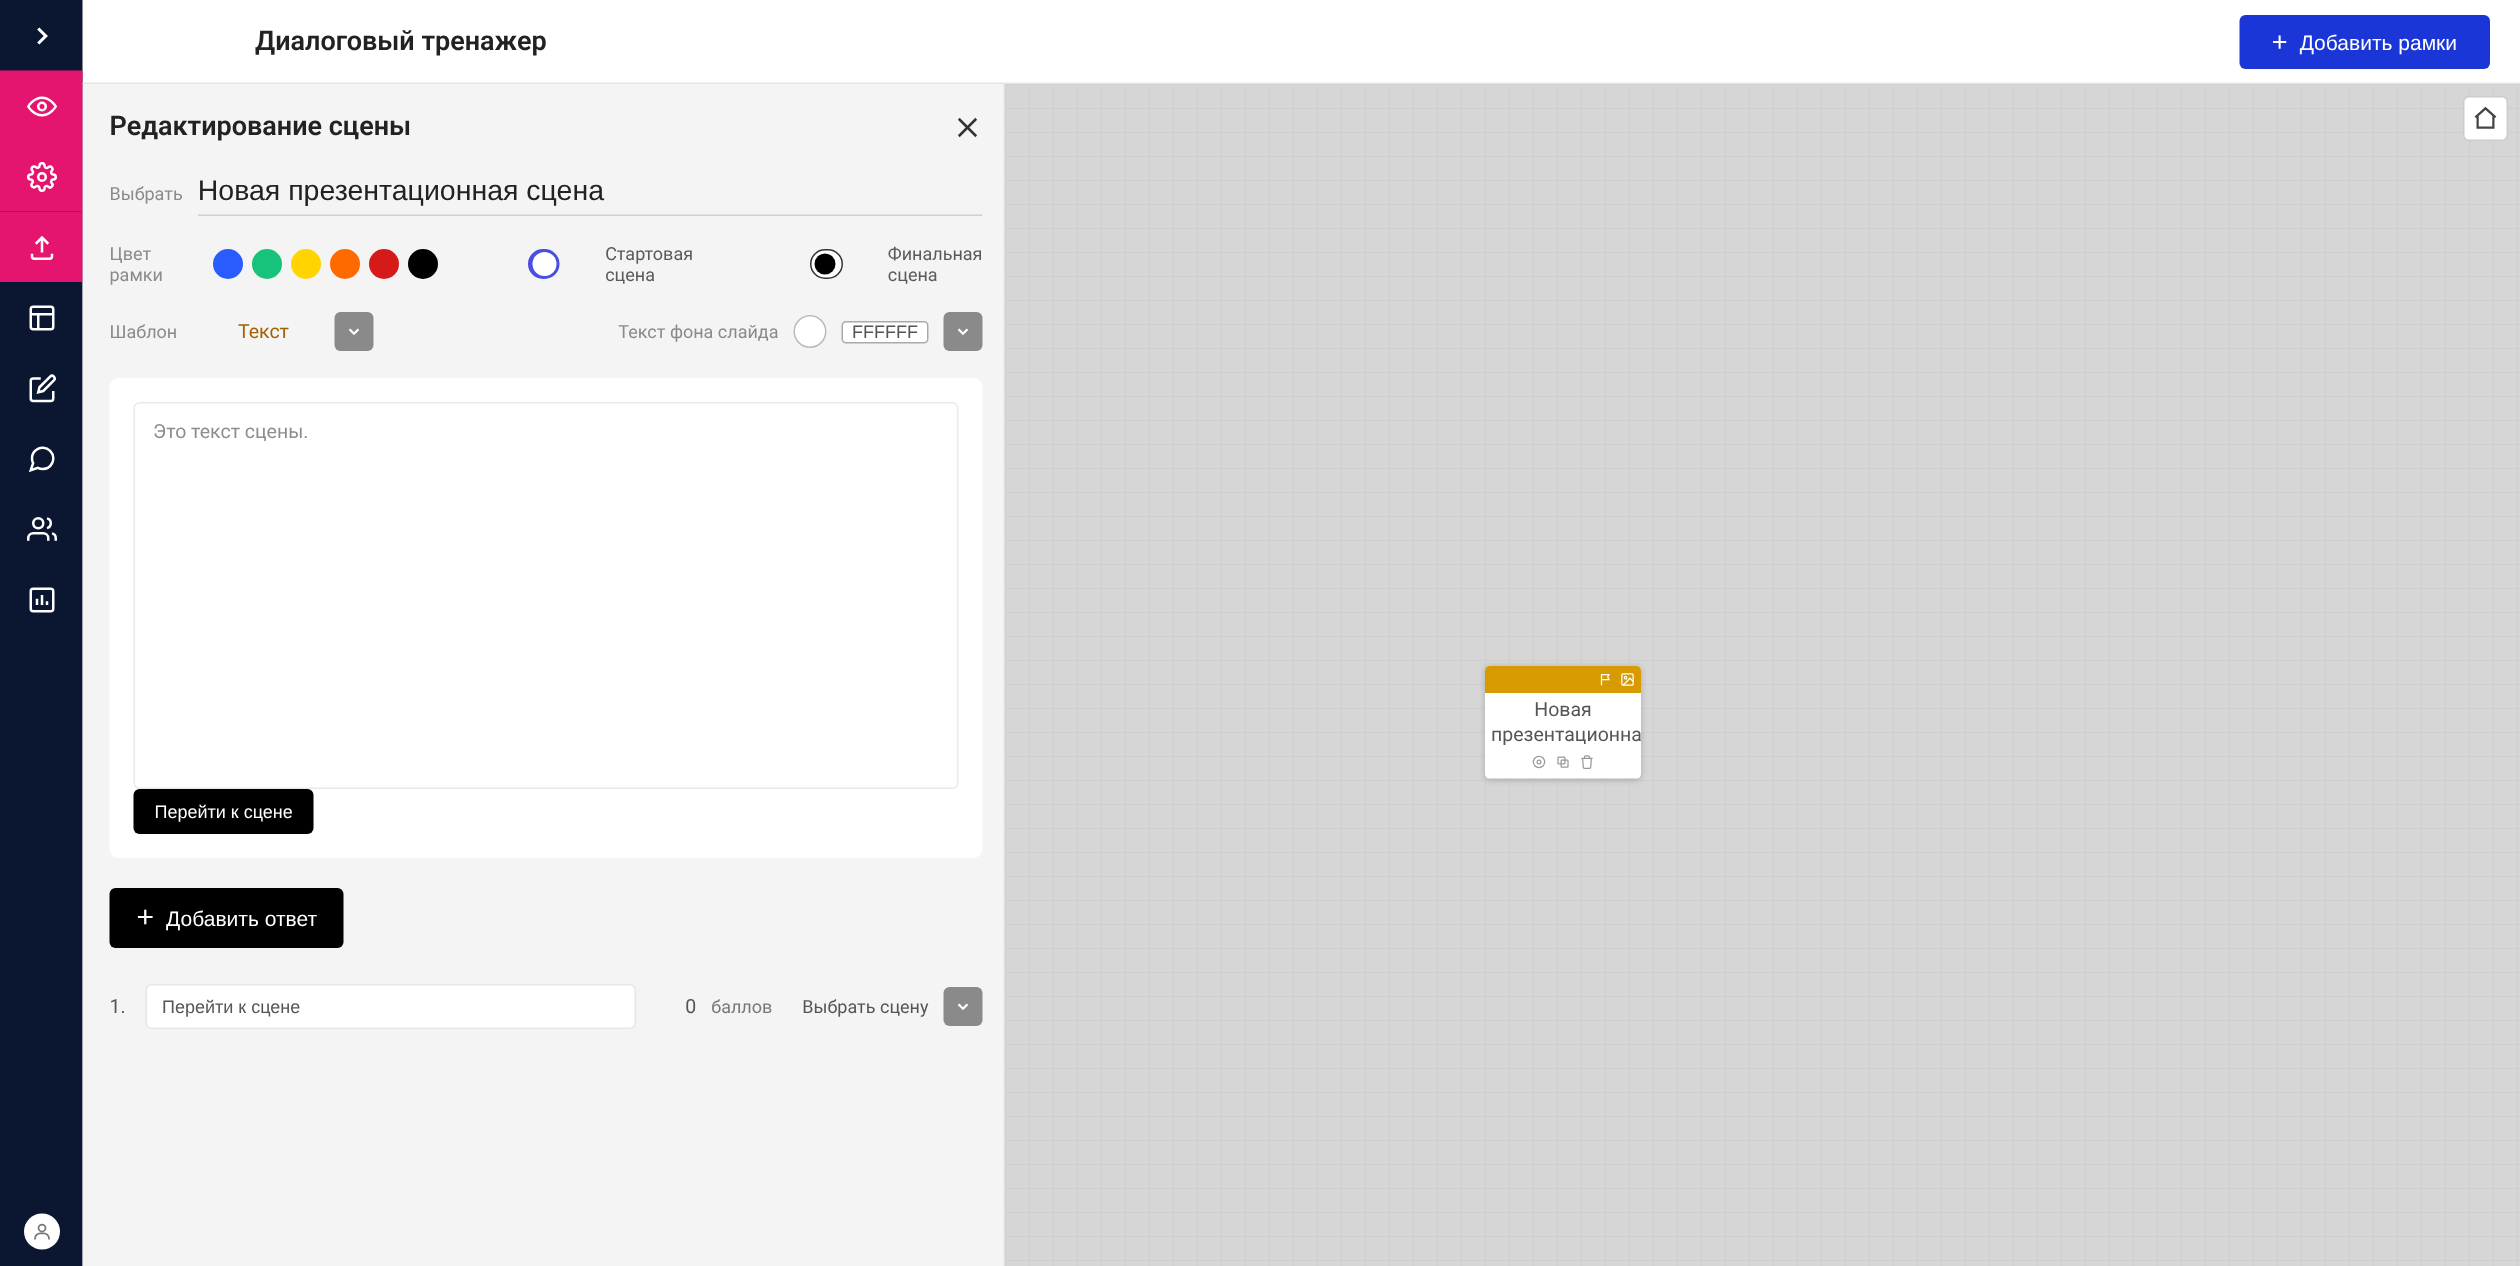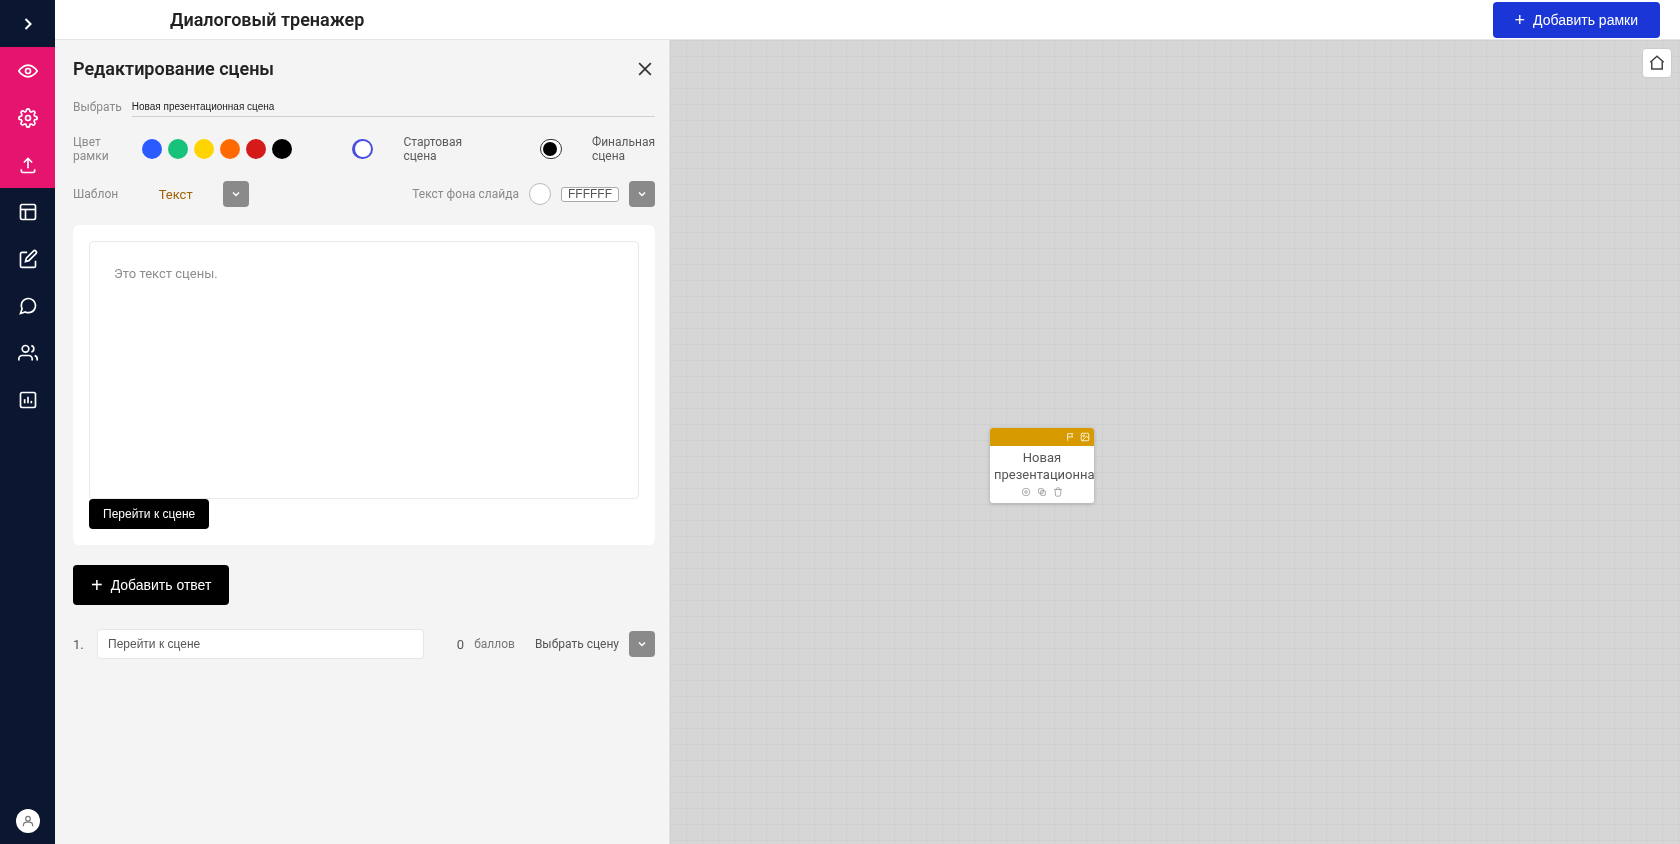--- a/index.html
+++ b/index.html
@@ -12,40 +12,40 @@
 .sidebar .rail-item.pink { background: #e5156f; }
 .sidebar .rail-item.spacer { flex: 1; }
 .sidebar svg { width: 20px; height: 20px; }
 .avatar { width: 24px; height: 24px; border-radius: 50%; background: #fff; display:flex; align-items:center; justify-content:center; }
 .avatar svg { width:14px; height:14px; }
 
 
 .main { flex: 1; display: flex; flex-direction: column; }
 
 
-.header { height: 40px; border-bottom: 1px solid #e6e6e6; display: flex; align-items: center; padding: 0 20px 0 115px; }
+.header { height: 56px; border-bottom: 1px solid #e6e6e6; display: flex; align-items: center; padding: 0 20px 0 115px; }
 .header .title { font-size: 18px; font-weight: 600; color: #222; }
 .header .spacer { flex: 1; }
 .add-scene-btn { background: #1b36d6; color: #fff; border: none; border-radius: 4px; height: 36px; padding: 0 22px; display: flex; align-items: center; gap: 8px; font-size: 14px; cursor: pointer; }
 .add-scene-btn .plus { font-size: 18px; font-weight: 300; line-height: 1; }
 
 
 .body { flex: 1; display: flex; overflow: hidden; }
 
 
 .editor { width: 615px; background: #f4f4f4; border-right: 1px solid #e3e3e3; padding: 18px 14px 18px 18px; overflow-y: auto; position: relative; }
 .editor::-webkit-scrollbar { width: 6px; }
 .editor-head { display: flex; align-items: center; justify-content: space-between; margin-bottom: 18px; }
 .editor-head h2 { font-size: 18px; font-weight: 600; color: #222; }
 .close-x { width: 20px; height: 20px; cursor: pointer; color: #333; }
 .close-x svg { width:100%; height:100%; }
 
 .row { display: flex; align-items: center; margin-bottom: 18px; gap: 10px; }
 .lbl { font-size: 12px; color: #8a8a8a; }
-.name-input { flex: 1; font-size: 10px; color: #222; border: none; border-bottom: 1px solid #cfcfcf; background: transparent; padding: 4px 0; outline: none; }
+.name-input { flex: 1; font-size: 19px; color: #222; border: none; border-bottom: 1px solid #cfcfcf; background: transparent; padding: 4px 0; outline: none; }
 
 .color-swatches { display: flex; gap: 6px; }
 .swatch { width: 20px; height: 20px; border-radius: 50%; cursor: pointer; }
 
 .toggle { display: inline-block; width: 36px; height: 20px; border-radius: 10px; position: relative; cursor: pointer; }
 .toggle .knob { position: absolute; top: 2px; width: 16px; height: 16px; background: #fff; border-radius: 50%; }
 .toggle.on { background: #4a4ee0; }
 .toggle.on .knob { right: 2px; }
 .toggle.off { background: #fff; border: 1px solid #333; }
 .toggle.off .knob { left: 2px; background: #000; width: 14px; height: 14px; top: 2px; }
@@ -56,21 +56,21 @@
 .group { display:flex; align-items:center; gap:10px; }
 .select-box { display:flex; align-items:center; }
 .select-text { font-size: 13px; color:#a16207; min-width:95px; padding:2px 6px;text-align:center; }
 .dd-btn { width:26px; height:26px; background:#8a8a8a; border-radius:4px; display:flex; align-items:center; justify-content:center; cursor:pointer; }
 .dd-btn svg { width:12px; height:12px; color:#fff; }
 
 .bg-color-preview { width:22px; height:22px; border-radius:50%; border:1px solid #bbb; background:#fff; }
 .hex-input { width:58px; height:15px; border:1px solid #aaa; border-radius:3px; text-align:center; font-size:12px; color:#555; }
 
 .scene-text-card { background:#fff; border-radius:6px; padding:16px; min-height:320px; display:flex; flex-direction:column; }
-.scene-text-inner { flex:1; border:1px solid #e9e9e9; border-radius:4px; padding:24px; font-size:13px; color:#8d8d8d; min-height:30px; height:30px; }
+.scene-text-inner { flex:1; border:1px solid #e9e9e9; border-radius:4px; padding:12px; font-size:13px; color:#8d8d8d; min-height:30px; height:30px; }
 .goto-btn { background:#000; color:#fff; border:none; border-radius:4px; padding:8px 14px; font-size:12px; align-self:flex-start; margin-top:auto; cursor:pointer; }
 
 .add-answer-btn { margin-top:20px; background:#000; color:#fff; border:none; border-radius:4px; padding:10px 18px; font-size:14px; display:flex; align-items:center; gap:8px; cursor:pointer; }
 .add-answer-btn .plus { font-size:20px; line-height:1; font-weight:300; }
 
 .answer-row { display:flex; align-items:center; gap:10px; margin-top:24px; }
 .answer-row .num { font-size:13px; color:#555; width:14px; }
 .answer-row .answer-text { flex:1; background:#fff; border:1px solid #e6e6e6; border-radius:4px; height:30px; padding:0 10px; font-size:12px; color:#555; }
 .answer-row .points-val { width:30px; text-align:right; font-size:13px; color:#555; }
 .answer-row .points-lbl { font-size:12px; color:#777; }

